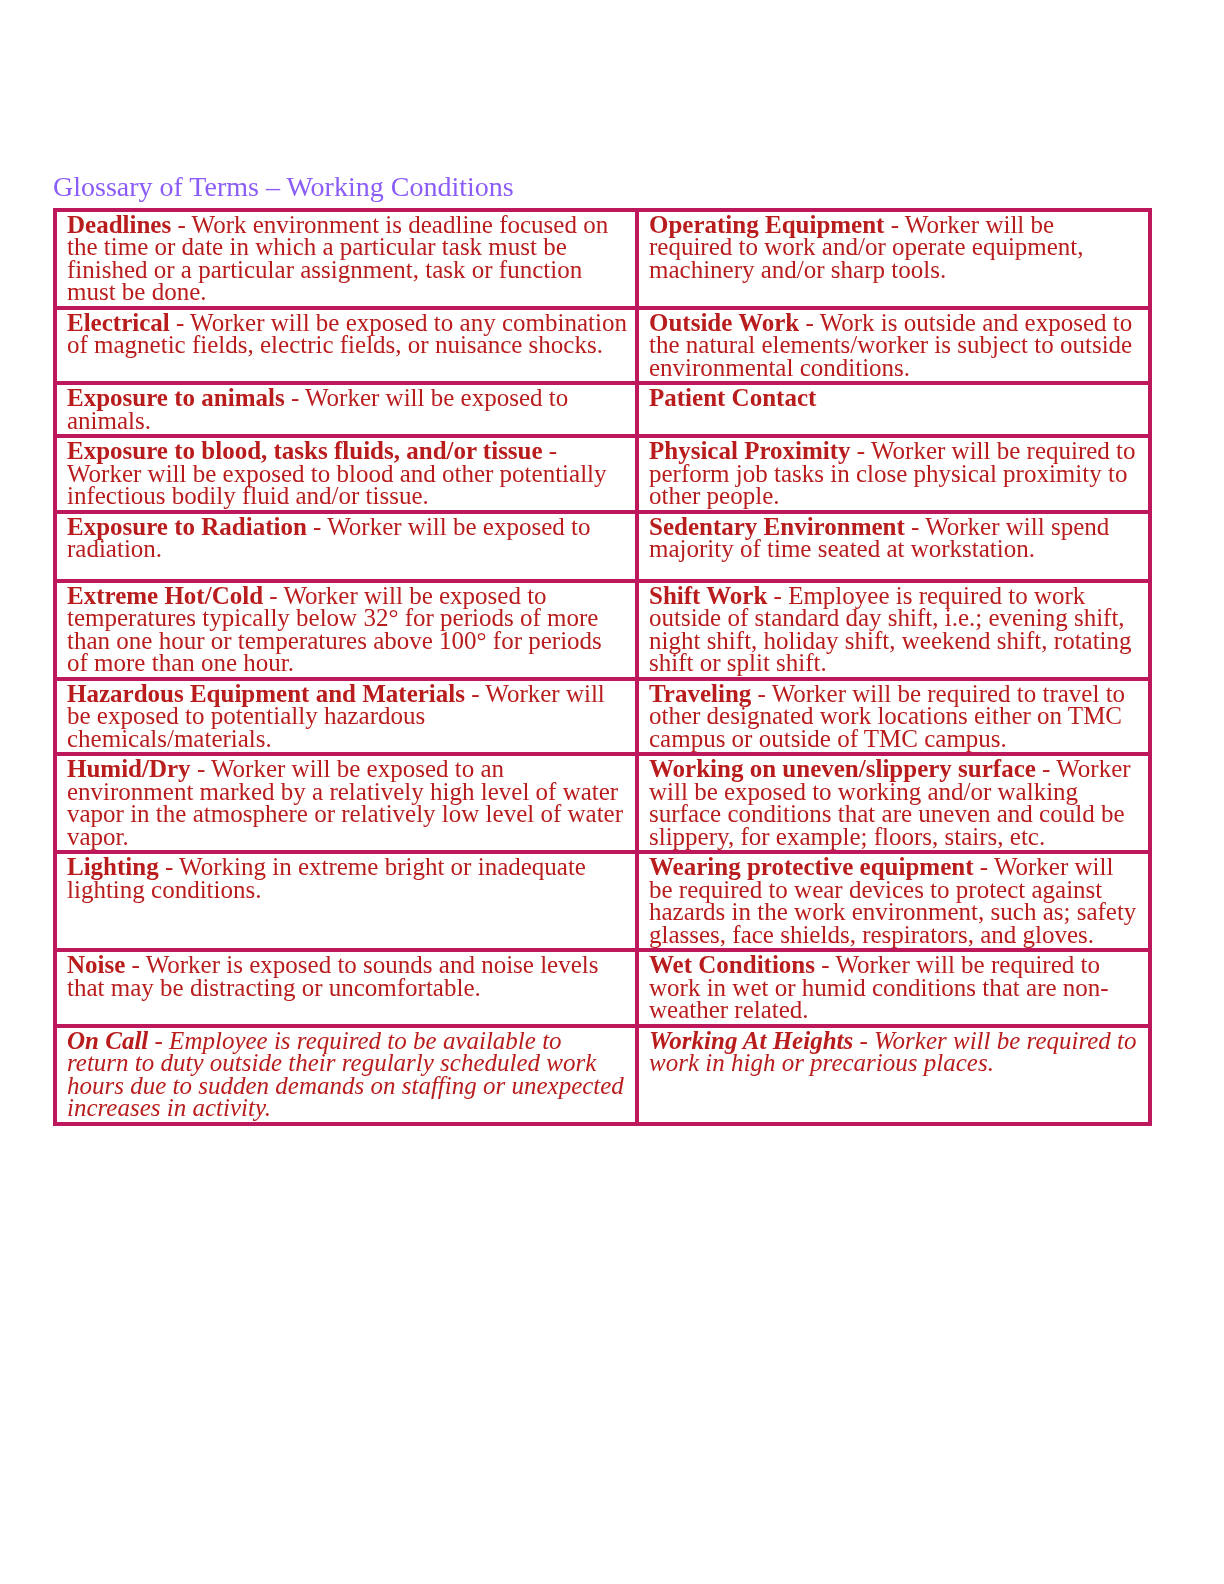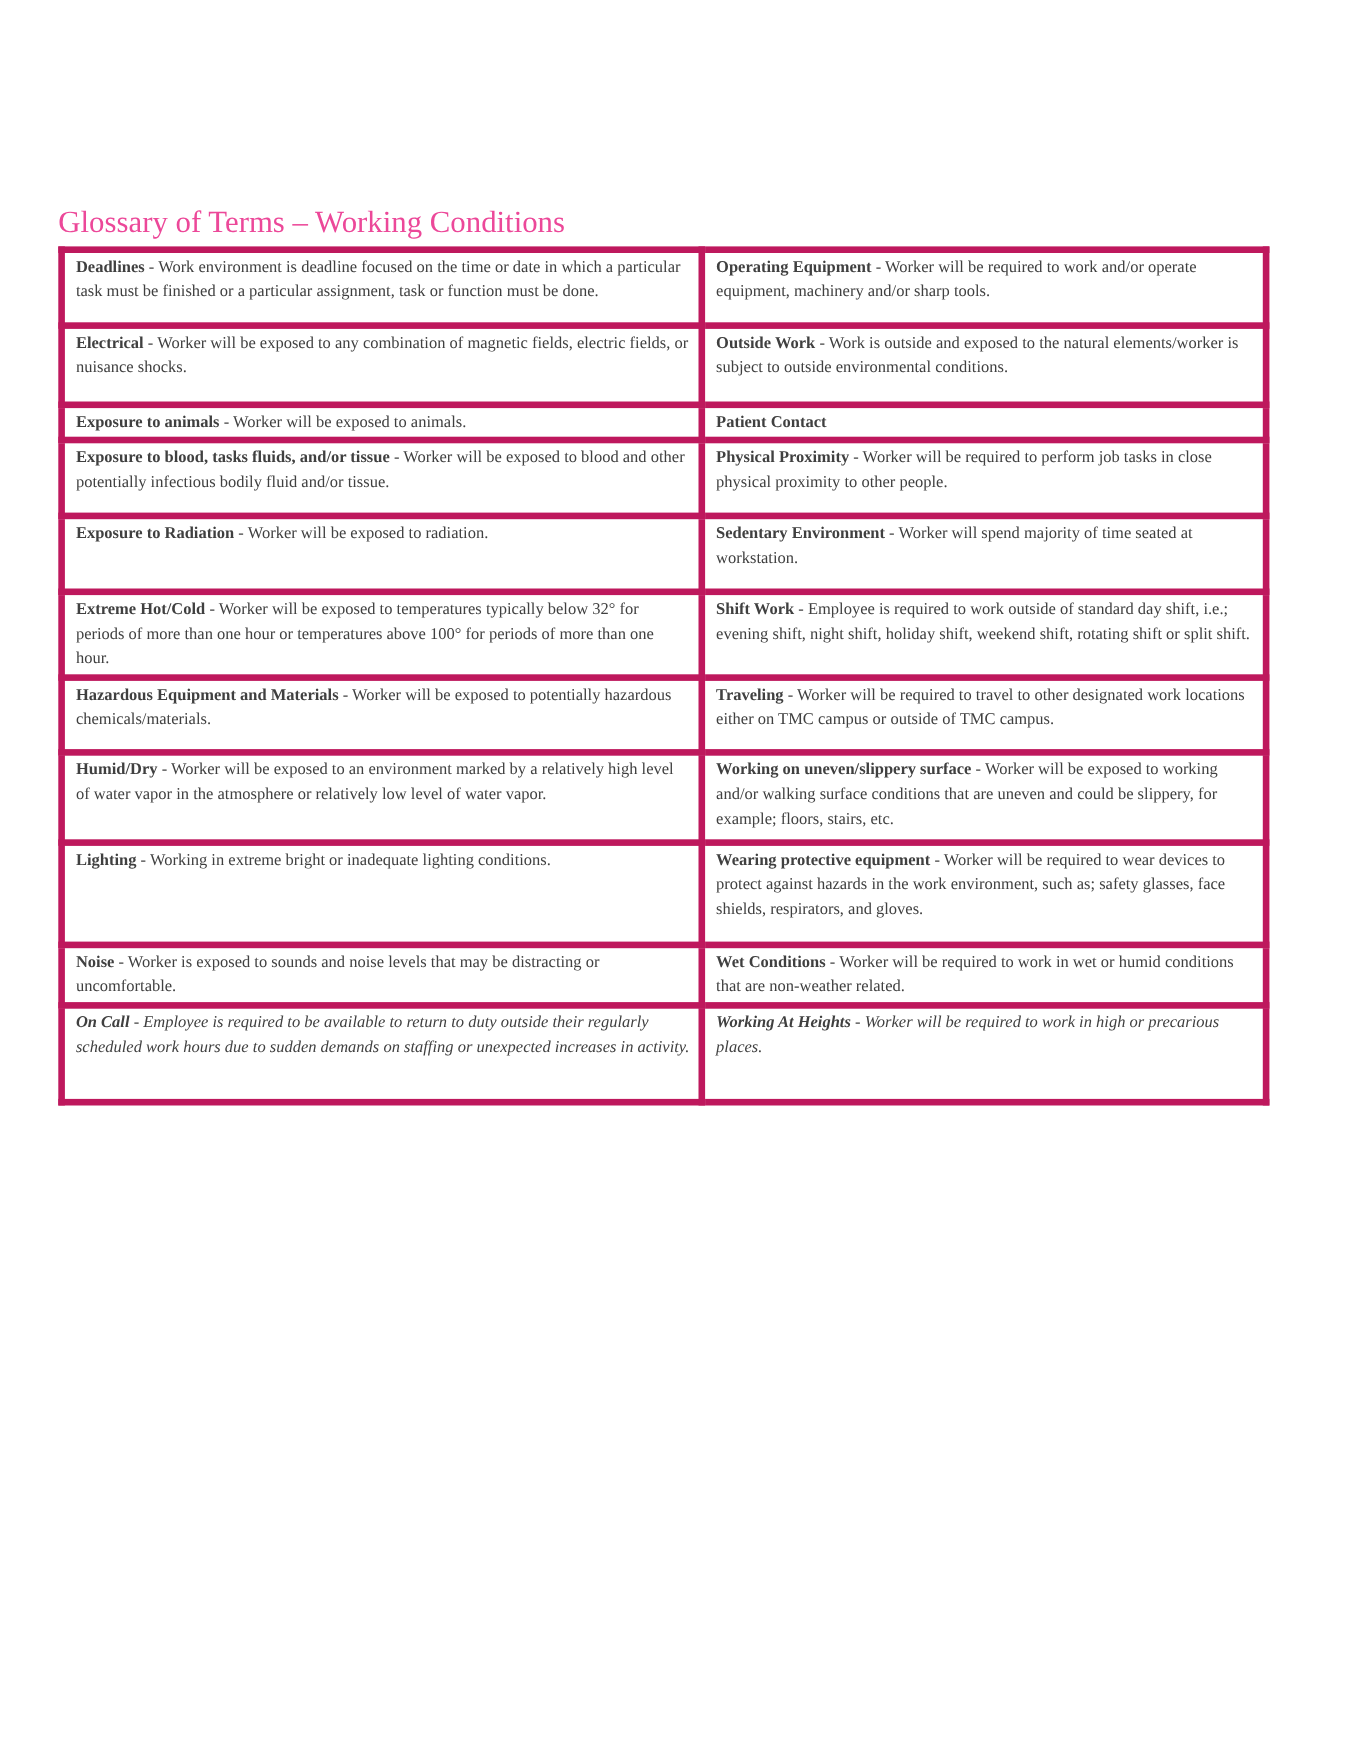--- a/index.html
+++ b/index.html
@@ -9,37 +9,37 @@
     height: 1584px;
     background: #ffffff;
     color: #000000;
     font-family: "Liberation Serif", "DejaVu Serif", serif;
     padding: 172px 76px 0 53px;
     position: relative;
   }
   .doc-title {
     font-size: 28px;
     font-weight: 400;
-    margin: 16px 0 5px 0;
+    margin: 0 0 5px 0;
     line-height: 1.1;
-    color: #ec4899;
+    color: #8b5cf6;
     font-family: Liberation Serif, serif;
   }
   table.glossary {
     border-collapse: collapse;
     table-layout: fixed;
     width: 1095px;
   }
   table.glossary td {
-    border: 6px solid #be185d;
+    border: 4px solid #be185d;
     vertical-align: top;
     padding: 2px 8px 2px 10px;
-    font-size: 15px;
+    font-size: 25px;
     line-height: 22.5px;
-    color: #404040;
+    color: #b91c1c;
   }
   td.col-left  { width: 582px; }
   td.col-right { width: 513px; }
   tr.r1  { height: 69px; }
   tr.r2  { height: 72px; }
   tr.r3  { height: 25px; font-family: Liberation Serif, serif; }
   tr.r4  { height: 69px; }
   tr.r5  { height: 69px; }
   tr.r6  { height: 70px; }
   tr.r7  { height: 68px; }

